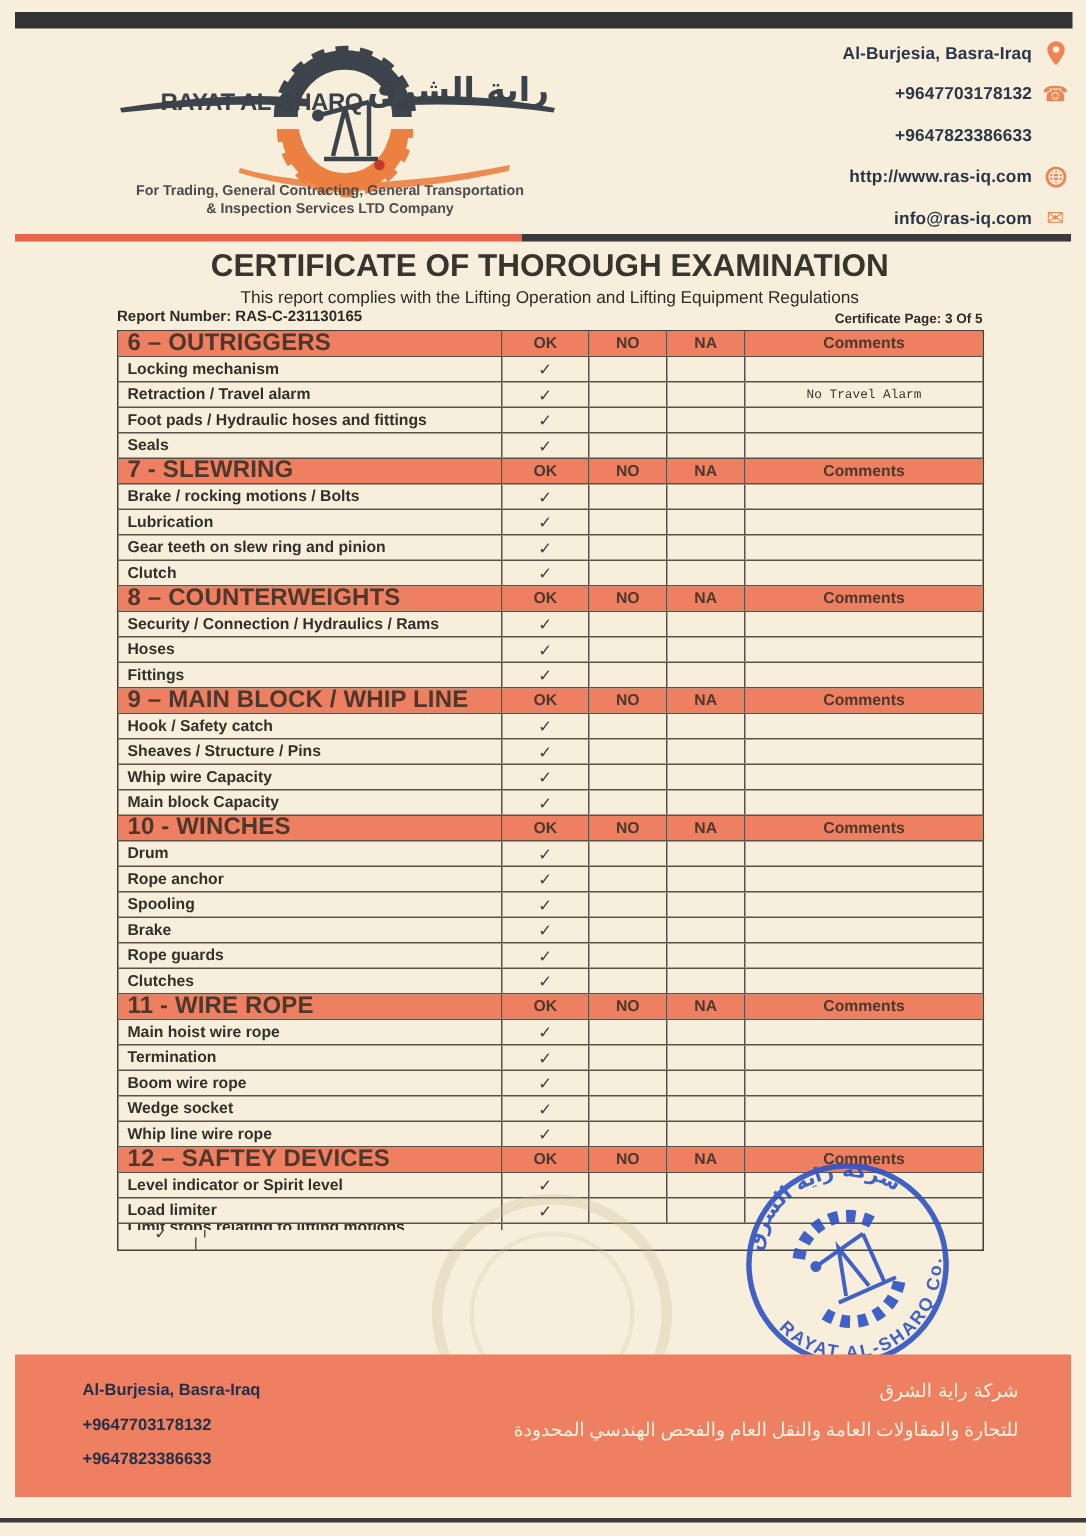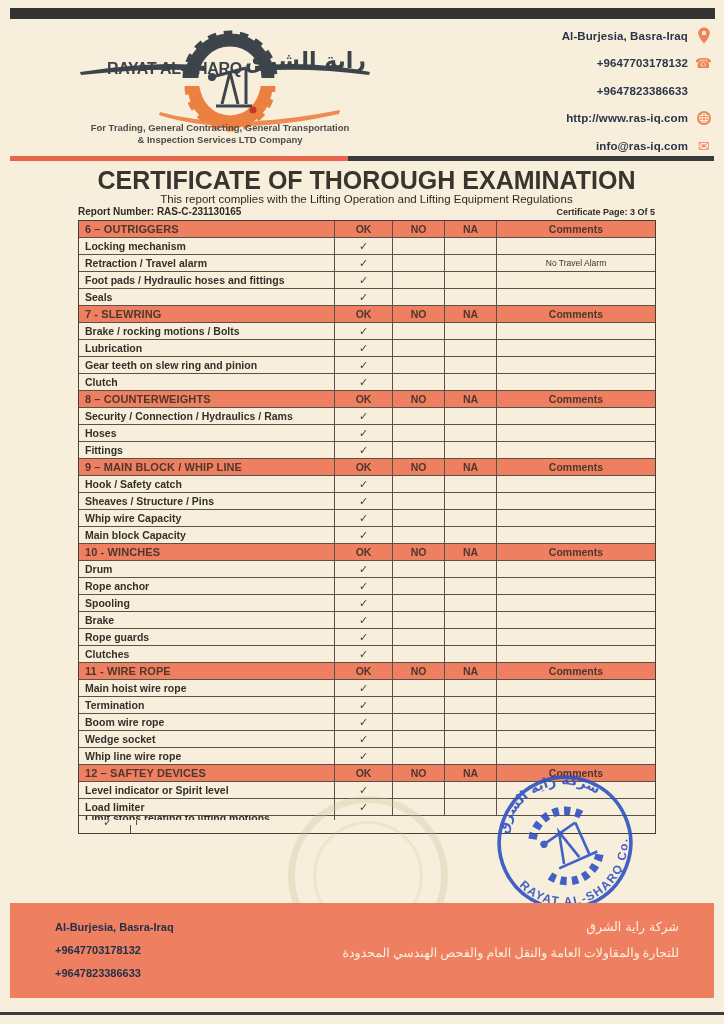--- a/index.html
+++ b/index.html
@@ -42,21 +42,21 @@
   .glyph-icon { font-family:"DejaVu Sans", sans-serif; font-size:14px; color:var(--accent-icon,#ee8355); line-height:1; }
 
   
   .divider { position:absolute; left:10px; top:156px; width:704px; height:5px; display:flex; }
   .divider .seg-orange { width:338px; height:100%; background:var(--accent-divider,#e8644b); }
   .divider .seg-dark { flex:1; height:100%; background:#3b3b3b; }
 
   
   .doc-title {
     position:absolute; left:60px; top:166px; width:613px; text-align:center;
-    font-size:25px; font-weight:bold; color:#38342e; letter-spacing:0px;
+    font-size:21px; font-weight:bold; color:#38342e; letter-spacing:0px;
   }
   .doc-subtitle {
     position:absolute; left:60px; top:193px; width:613px; text-align:center;
     font-size:11.5px; color:#2e2a25;
   }
   .report-line { position:absolute; left:78px; top:206px; width:577px; display:flex; justify-content:space-between; align-items:flex-end; }
   .report-number { font-size:10px; font-weight:bold; color:#2e2a25; }
   .certificate-page { font-size:9px; font-weight:bold; color:#2e2a25; }
 
   
@@ -67,25 +67,25 @@
   .trow { display:flex; height:17px; border-bottom:1px solid #5a5248; }
   .trow:last-child { border-bottom:none;flex-direction:column; }
   .tcell { border-right:1px solid #5a5248; height:100%; display:flex; align-items:center; overflow:hidden; }
   .tcell:last-child { border-right:none; }
   .c-label { width:256px; padding-left:6px; }
   .c-ok { width:58px; justify-content:center; }
   .c-no { width:52px; justify-content:center; }
   .c-na { width:52px; justify-content:center; }
   .c-comment { width:157px; justify-content:center; flex:1; }
   .thead .tcell { background:var(--accent,#ee7f60); }
-  .thead .c-label { font-size:11px; font-weight:bold; color:#4e382c; letter-spacing:0.1px; }
+  .thead .c-label { font-size:16px; font-weight:bold; color:#4e382c; letter-spacing:0.1px; }
   .thead .c-ok, .thead .c-no, .thead .c-na, .thead .c-comment { font-size:10.5px; font-weight:bold; color:#4e382c; }
   .titem .c-label { font-size:10.5px; font-weight:bold; color:#33302b; }
   .titem .c-ok, .titem .c-no, .titem .c-na { font-size:11px; color:#43403b; }
-  .titem .c-comment { font-size:8.5px; color:#3a362f; }
+  .titem .c-comment { font-size:8.5px; color:#3a362f;font-family:Liberation Mono, monospace; }
 
   
   .watermark {
     position:absolute; left:288px; top:796px; width:160px; height:160px; border-radius:50%;
     border:7px solid rgba(205,190,155,0.30);
   }
   .watermark-inner {
     position:absolute; left:18px; top:18px; right:18px; bottom:18px; border-radius:50%;
     border:3px solid rgba(205,190,155,0.22);
   }

